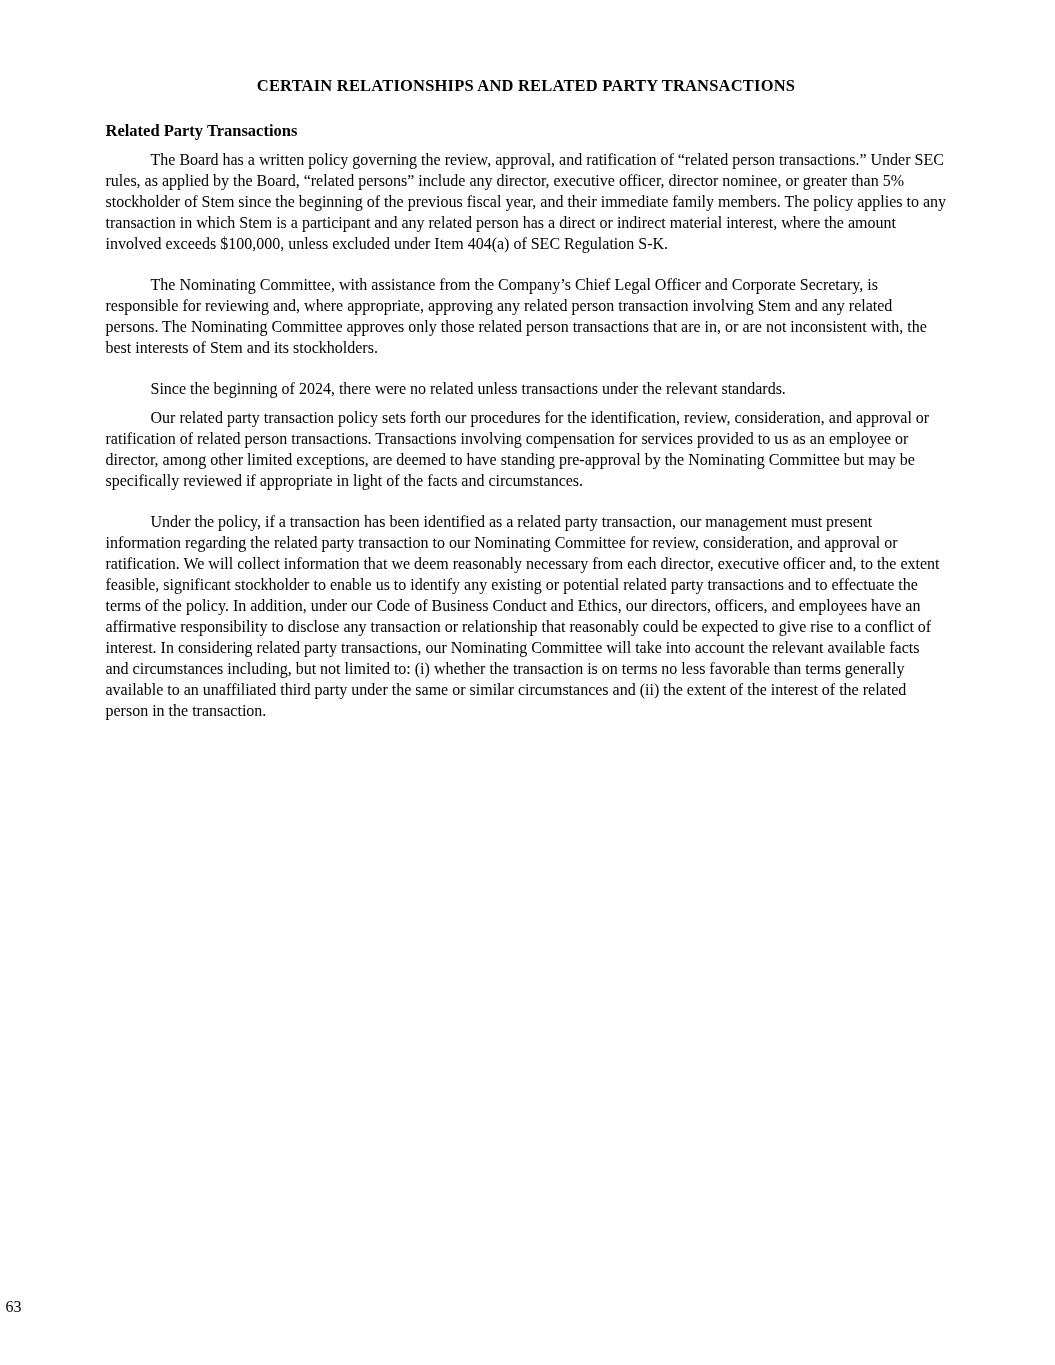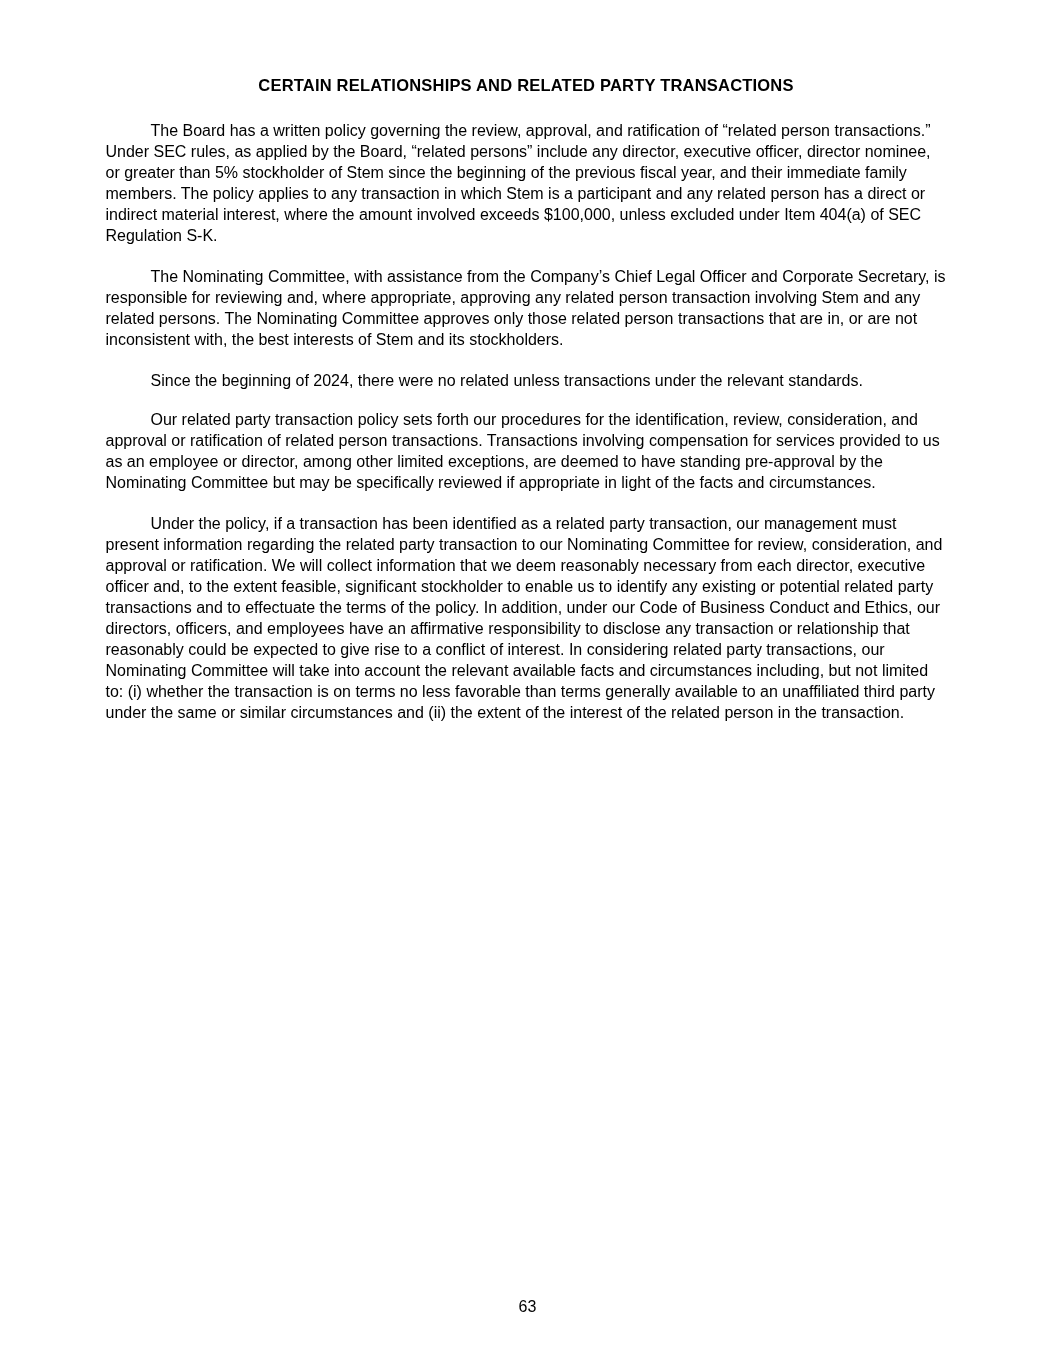--- a/index.html
+++ b/index.html
@@ -8,21 +8,21 @@
     background: #ffffff;
   }
   .page {
     position: relative;
     width: 1044px;
     height: 1365px;
     margin: 0 auto;
     background: #ffffff;
     box-sizing: border-box;
     padding: 75px 103px 0 100px;
-    font-family: Liberation Sans, sans-serif;
+    font-family: Liberation Serif, serif;
     font-size: 16px;
     line-height: 21px;
     color: #000000;
     overflow: hidden;
   }
   .doc-title {
     font-size: 16.5px;
     font-weight: bold;
     text-align: center;
     margin: 0 0 24px 0;
@@ -36,39 +36,40 @@
   }
   .section-heading.spaced-before {
     margin-top: 28px;
   }
   .body-para {
     margin: 20px 0 0 0;
     text-indent: 45px;
     text-align: left;
   }
   .body-para.first-after-heading {
-    margin-top: 18px;
+    margin-top: 8px;
   }
   .page-footer {
     position: absolute;
     left: 0;
     right: 0;
     bottom: 48px;
-    text-align: center;
+    text-align: left;
     font-size: 16px;
   }
 </style>
 </head>
 <body>
 
 <div class="page">
 
   <h1 class="doc-title">CERTAIN RELATIONSHIPS AND RELATED PARTY TRANSACTIONS</h1>
 
   <section>
+    <h2 class="section-heading">Related Party Transactions</h2>
     <p class="body-para first-after-heading">The Board has a written policy governing the review, approval, and ratification of “related person transactions.” Under SEC rules, as applied by the Board, “related persons” include any director, executive officer, director nominee, or greater than 5% stockholder of Stem since the beginning of the previous fiscal year, and their immediate family members. The policy applies to any transaction in which Stem is a participant and any related person has a direct or indirect material interest, where the amount involved exceeds $100,000, unless excluded under Item 404(a) of SEC Regulation S-K.</p>
     <p class="body-para">The Nominating Committee, with assistance from the Company’s Chief Legal Officer and Corporate Secretary, is responsible for reviewing and, where appropriate, approving any related person transaction involving Stem and any related persons. The Nominating Committee approves only those related person transactions that are in, or are not inconsistent with, the best interests of Stem and its stockholders.</p>
     <p class="body-para">Since the beginning of 2024, there were no related unless transactions under the relevant standards.</p>
   </section>
 
   <section>
     <p class="body-para first-after-heading">Our related party transaction policy sets forth our procedures for the identification, review, consideration, and approval or ratification of related person transactions. Transactions involving compensation for services provided to us as an employee or director, among other limited exceptions, are deemed to have standing pre-approval by the Nominating Committee but may be specifically reviewed if appropriate in light of the facts and circumstances.</p>
     <p class="body-para">Under the policy, if a transaction has been identified as a related party transaction, our management must present information regarding the related party transaction to our Nominating Committee for review, consideration, and approval or ratification. We will collect information that we deem reasonably necessary from each director, executive officer and, to the extent feasible, significant stockholder to enable us to identify any existing or potential related party transactions and to effectuate the terms of the policy. In addition, under our Code of Business Conduct and Ethics, our directors, officers, and employees have an affirmative responsibility to disclose any transaction or relationship that reasonably could be expected to give rise to a conflict of interest. In considering related party transactions, our Nominating Committee will take into account the relevant available facts and circumstances including, but not limited to: (i) whether the transaction is on terms no less favorable than terms generally available to an unaffiliated third party under the same or similar circumstances and (ii) the extent of the interest of the related person in the transaction.</p>
   </section>
 

